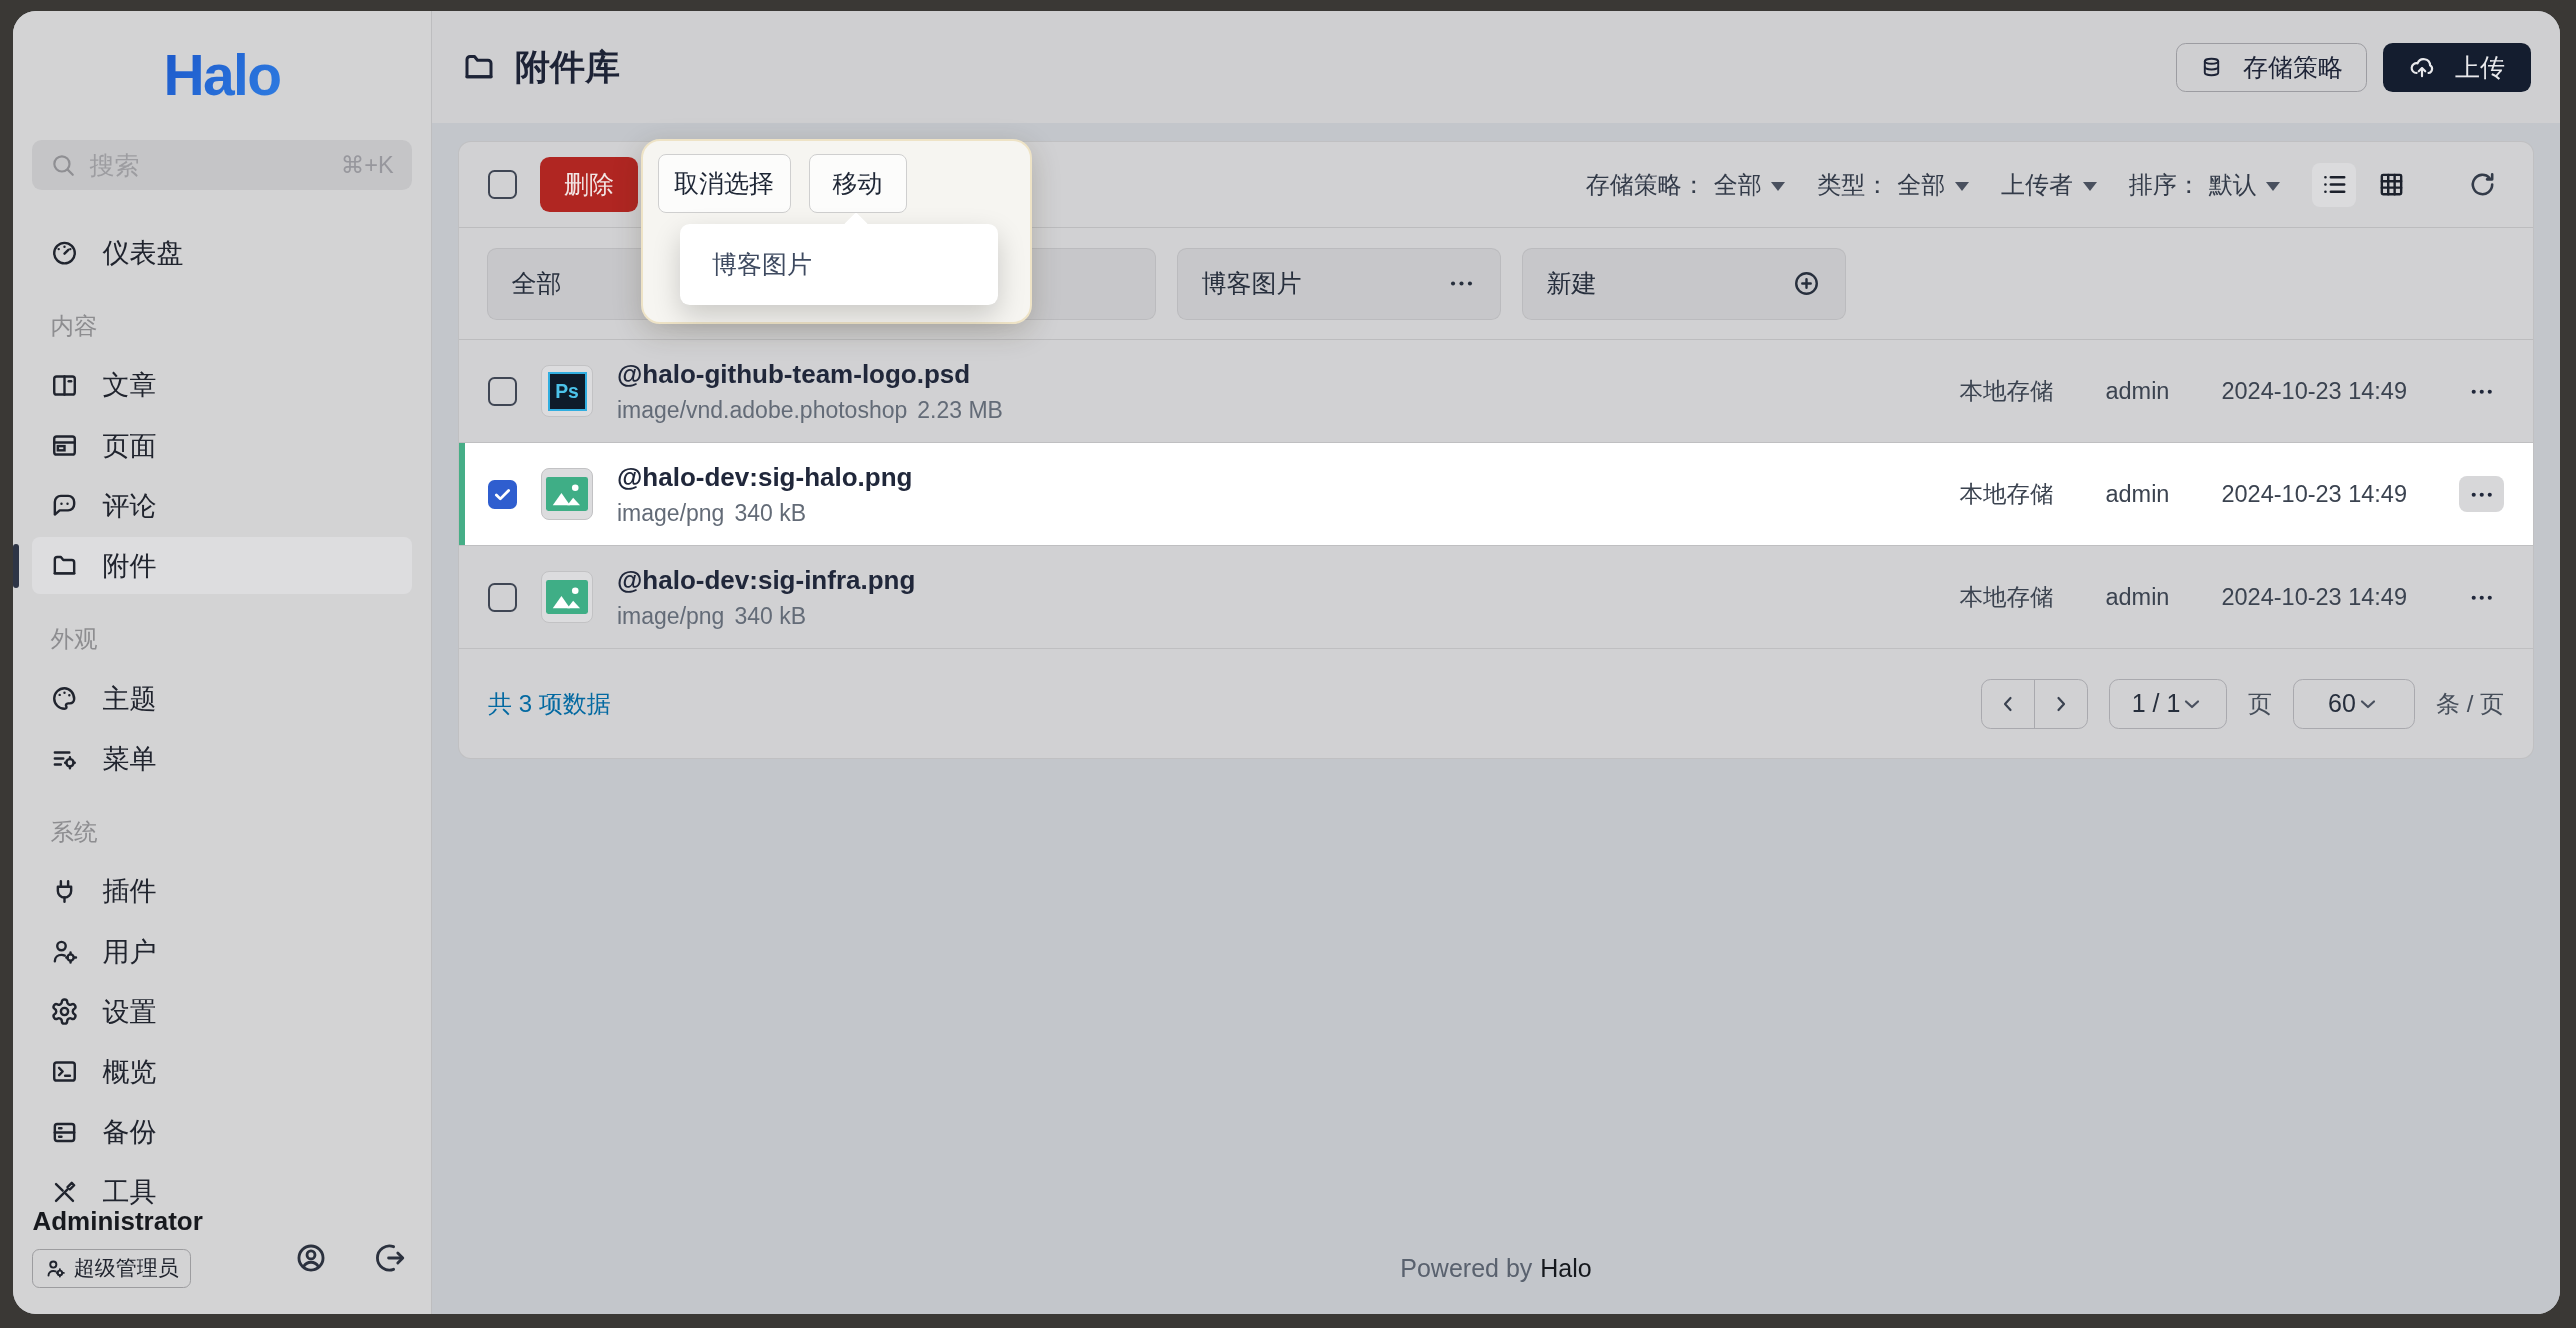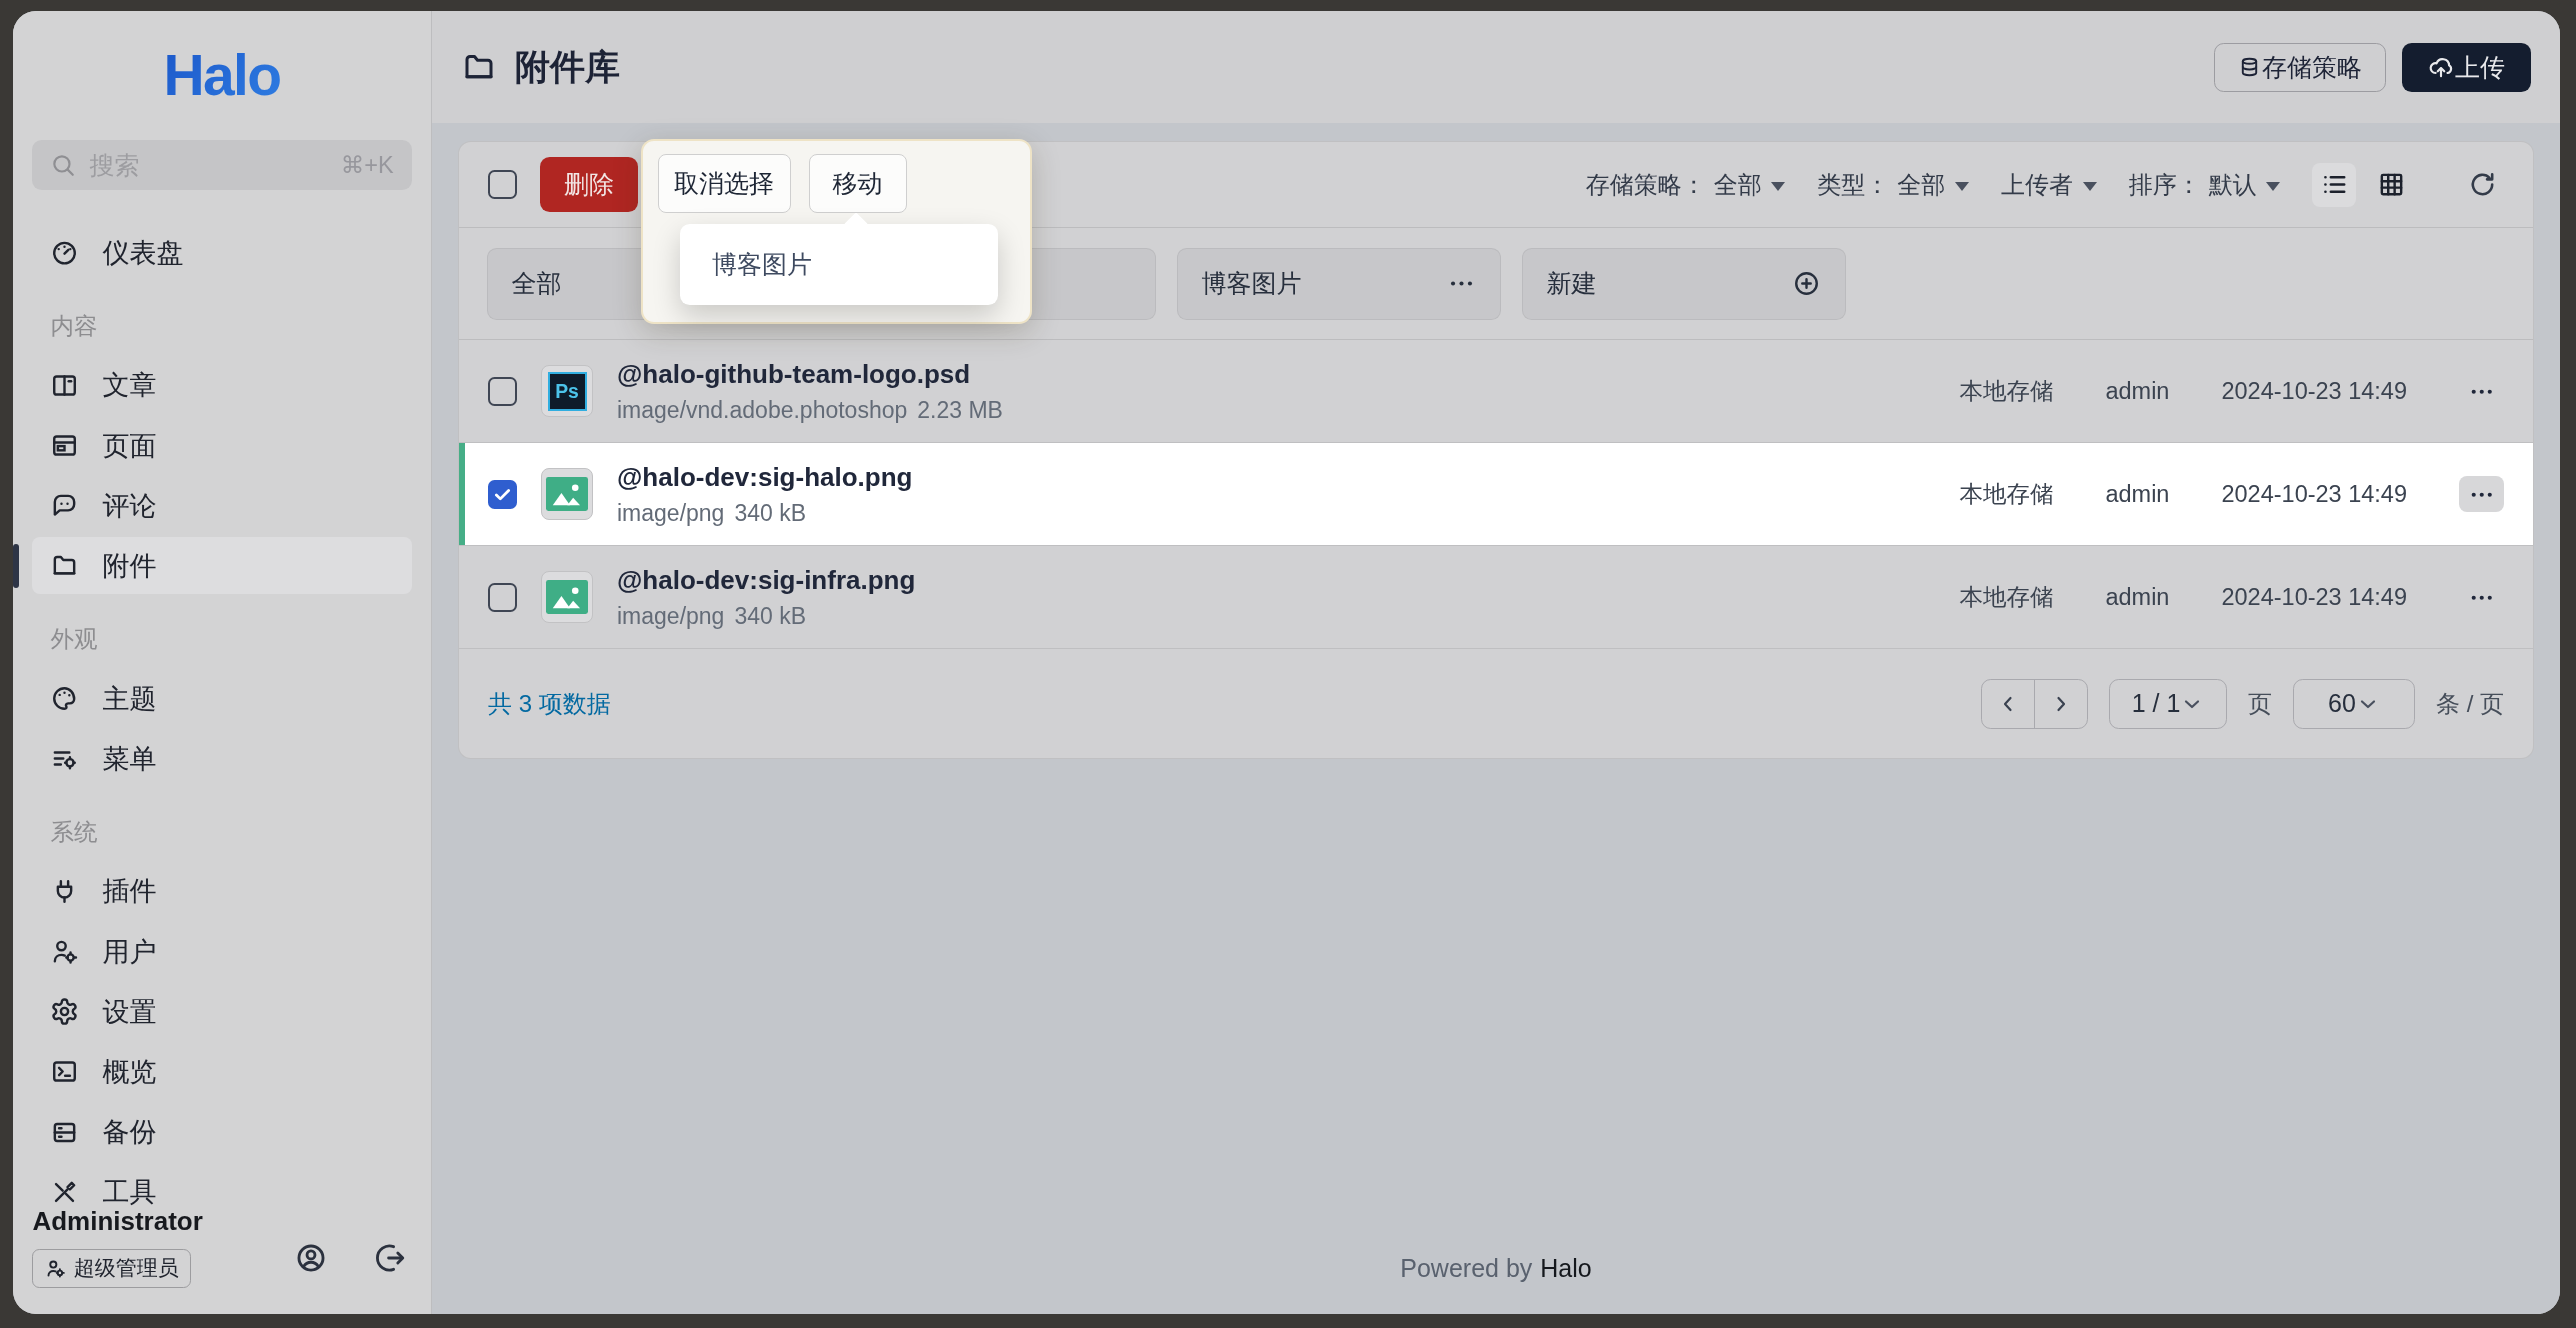--- a/index.html
+++ b/index.html
@@ -40,21 +40,21 @@
   .role-badge .ic { width:21px; height:21px; }
   .user-icons { position:absolute; right:4.9px; bottom:13px; display:flex; gap:45px; }
   .user-icons .ic { width:34px; height:34px; color:#2b313e; }
 
   
   .main { position:absolute; left:419px; top:0; right:0; bottom:0; }
   .app-header { height:112px; background:#cfcfd1; display:flex; align-items:center; padding:0 29px; }
   .page-title { display:flex; align-items:center; gap:18px; font-size:35px; font-weight:700; color:#1d2336; }
   .page-title .ic { width:36px; height:36px; color:#1d2336; }
   .header-actions { margin-left:auto; display:flex; gap:16px; }
-  .btn { display:inline-flex; align-items:center; justify-content:center; gap:1px;
+  .btn { display:inline-flex; align-items:center; justify-content:center; gap:20px;
     height:49px; border-radius:9.7px; font-size:25px; cursor:pointer; }
   .btn-outline { border:1.6px solid #9c9ca1; color:#1d2336; padding:0 23px; background:transparent; }
   .btn-outline .ic { width:23px; height:23px; }
   .btn-dark { background:#141d2f; color:#e9e9ec; padding:0 26px; }
   .btn-dark .ic { width:26px; height:26px; }
 
   .content { position:absolute; left:0; right:0; top:112px; bottom:0; background:#c3c6cb; }
   .card { position:relative; margin:18px 26px 0; background:#d1d1d3; border-radius:13px;
     border:0.8px solid rgba(0,0,0,.08); overflow:visible; }
 
@@ -114,21 +114,21 @@
   .dd .ic { width:24px; height:24px; color:#49505e; }
   .dd-page { width:118px; } .dd-size { width:122px; }
   .unit { font-size:24px; color:#464e5a; }
 
   .powered { position:absolute; left:0; right:0; bottom:31px; display:flex;
     justify-content:center; gap:8px; font-size:25px; }
   .powered .p1 { color:#59616e; } .powered .p2 { color:#15181d; }
 
   
   .spotlight { position:absolute; left:209px; top:16px; width:391px; height:185px; z-index:40;
-    background:#f6f5f1; border:2.4px solid #eee3c6; border-radius:13px;
+    background:#f6f5f1; border:2.4px solid #eee3c6; border-radius:19px;
     box-shadow:0 8px 29px rgba(55,45,20,.22); }
   .spot-btns { display:flex; gap:18px; padding:13px 14.6px; }
   .spot-btn { height:59px; background:#fcfcfb; border:1.6px solid #cfcfcf; border-radius:8px;
     display:flex; align-items:center; justify-content:center; font-size:25px; color:#1d2534; }
   .spot-btn.b1 { width:133px; } .spot-btn.b2 { width:98px; }
   .dropdown { position:absolute; left:37px; top:83px; width:318px; height:81px; background:#ffffff;
     border-radius:9.7px; box-shadow:0 11.3px 27.5px rgba(0,0,0,.18); display:flex; align-items:center; }
   .dropdown::before { content:""; position:absolute; left:167px; top:-8px; width:18px; height:18px;
     background:#fff; transform:rotate(45deg); border-radius:2.4px; }
   .menu-item { padding-left:32px; font-size:25px; color:#3e4a60; }

